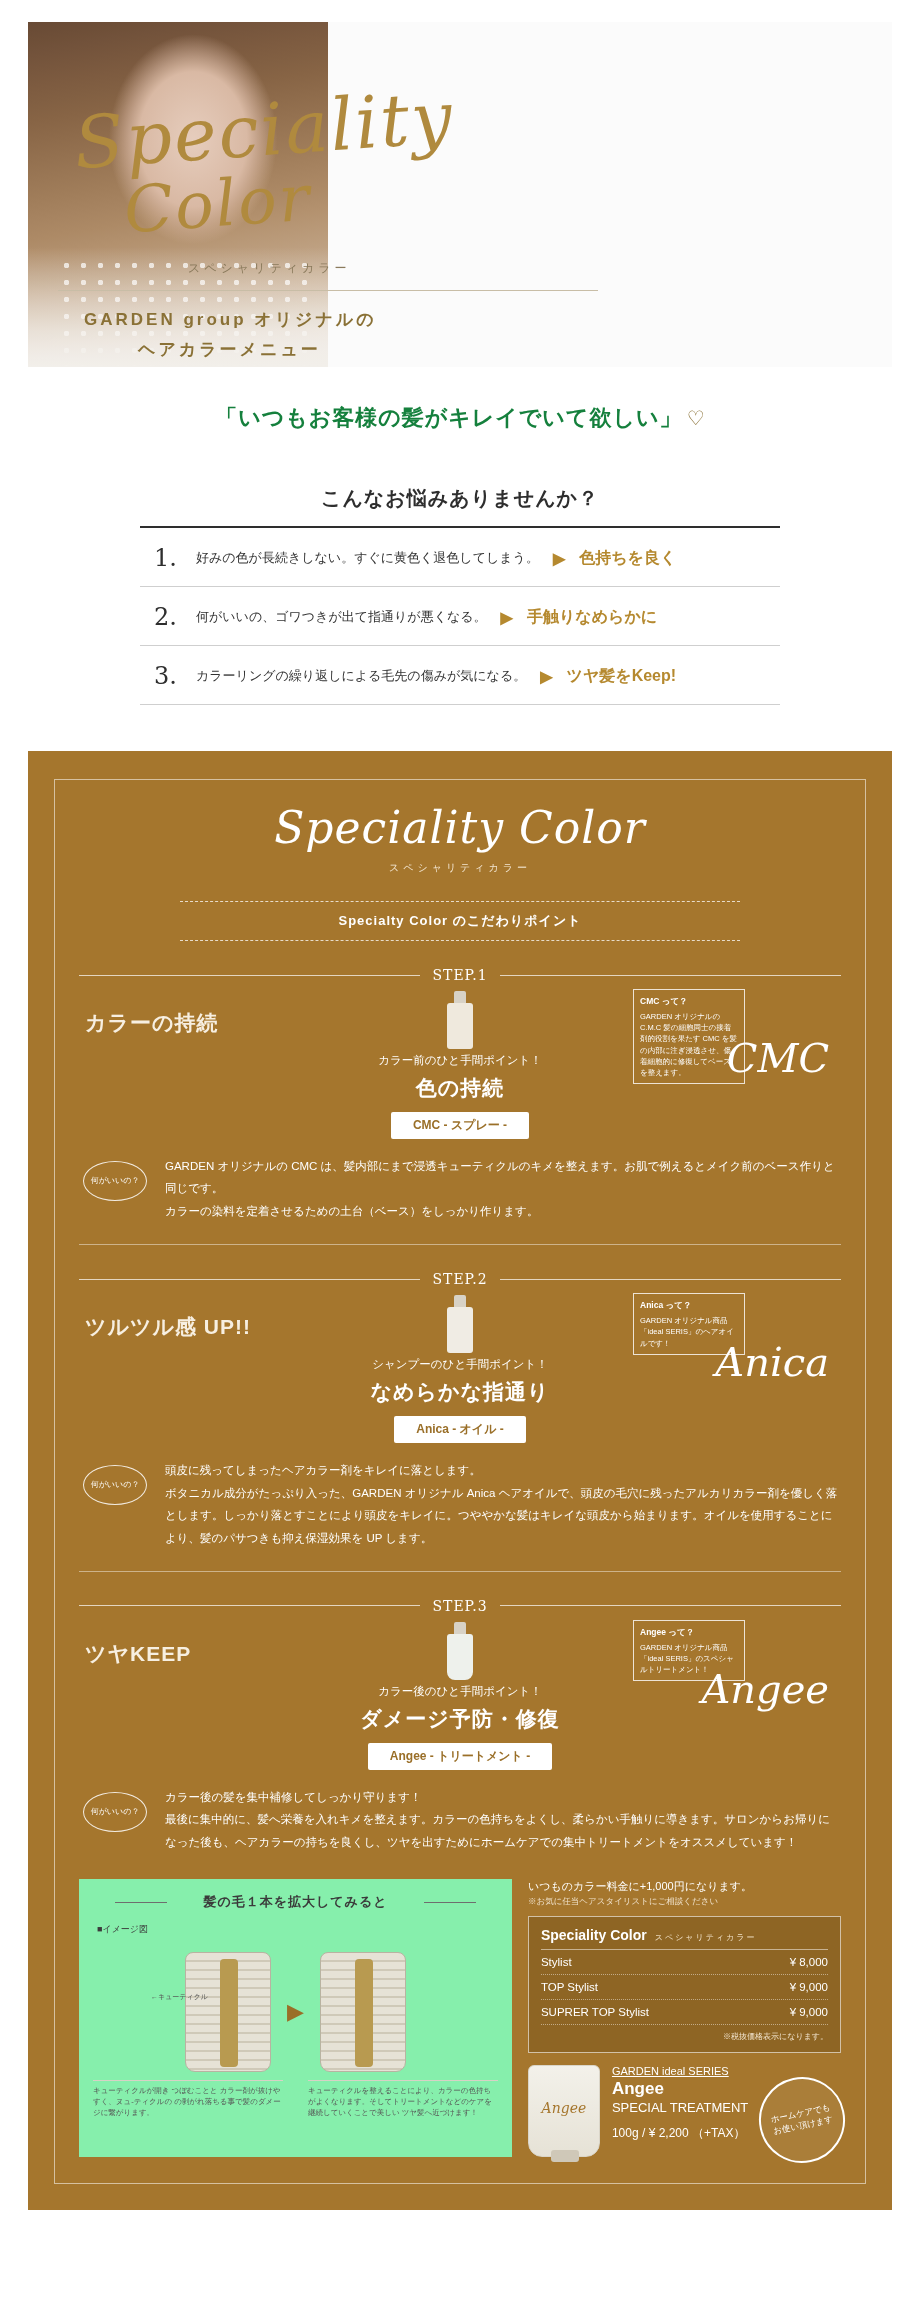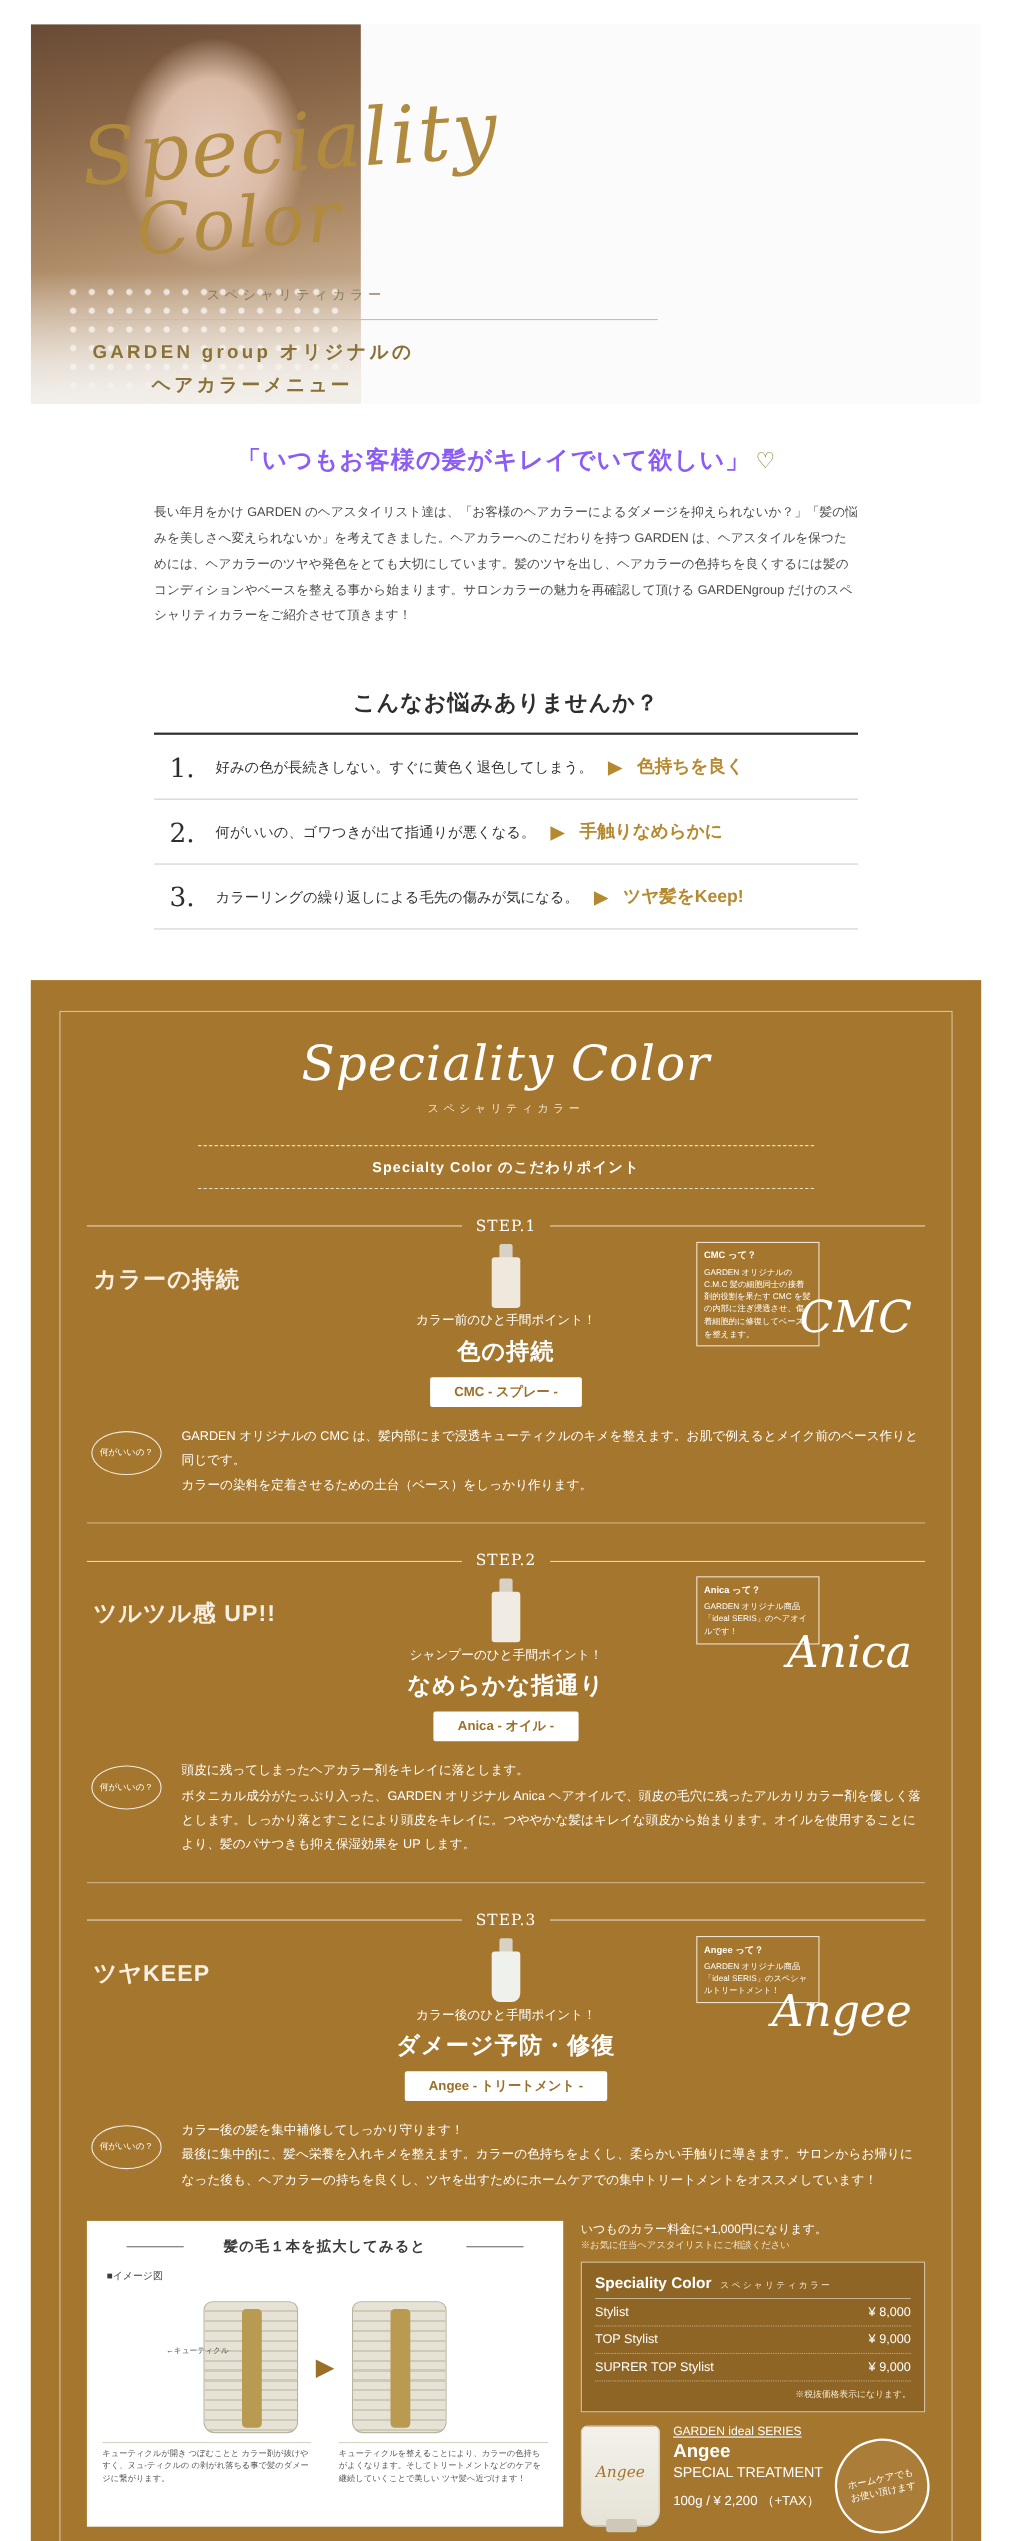--- a/index.html
+++ b/index.html
@@ -73,21 +73,21 @@
     position:absolute; left: 110px; top: 316px;
     font-size: 17px; letter-spacing: 3px; color: #8a7136; font-weight: bold;
   }
 
   
   .catch {
     margin: 36px 0 0 0;
     text-align:center;
   }
   .catch-title {
-    font-size: 22px; font-weight: bold; color: #8b5cf6; letter-spacing: 1px;
+    font-size: 22px; font-weight: bold; color: #15803d; letter-spacing: 1px;
   }
   .heart { color:#8a7136; font-size: 20px; }
   .catch-body {
     margin: 22px auto 0 auto;
     width: 640px;
     text-align: left;
     font-size: 11.5px;
     line-height: 2.05;
     color: #4a4a4a;
   }
@@ -188,21 +188,21 @@
 
   
   .prod { width: 26px; height: 58px; margin: 0 auto; position: relative; }
   .prod .body { position:absolute; left:0; bottom:0; width:26px; height:46px; background:#f0ece4; border-radius:3px; }
   .prod .cap { position:absolute; left:7px; top:0; width:12px; height:14px; background:#d8d2c6; border-radius:2px; }
   .prod.tube .body { background:#eef1ec; border-radius: 3px 3px 8px 8px; }
   .prod.bottle .body { background:#efe9dd; }
 
   
   .bottom { display:flex; gap: 16px; margin-top: 26px; }
-  .hair-card { flex: 1 1 58%; background:#ffffff; color:#3b3b3b; padding: 14px 14px 12px 14px; }
+  .hair-card { flex: 1 1 58%; background:#86efac; color:#3b3b3b; padding: 14px 14px 12px 14px; }
   .hair-card .hc-title {
     text-align:center; font-size: 13px; font-weight:bold; letter-spacing:1px;
     padding-bottom: 8px; position: relative;
   }
   .hair-card .hc-title:before, .hair-card .hc-title:after{
     content:""; position:absolute; top: 9px; width: 52px; height:1px; background:#6e6e6e;
   }
   .hair-card .hc-title:before{ left: 22px; }
   .hair-card .hc-title:after{ right: 22px; }
   .hc-imagelabel { font-size: 9px; margin: 4px 0 16px 4px; }
@@ -263,21 +263,20 @@
     <div class="hero-rule"></div>
     <div class="lead1">GARDEN group オリジナルの</div>
     <div class="lead2">ヘアカラーメニュー</div>
   </div>
 
   <div class="catch">
     <div>
       <span class="catch-title">「いつもお客様の髪がキレイでいて欲しい」</span>
       <span class="heart">♡</span>
     </div>
-    <p class="catch-body">長い年月をかけ GARDEN のヘアスタイリスト達は、「お客様のヘアカラーによるダメージを抑えられないか？」「髪の悩みを美しさへ変えられないか」を考えてきました。ヘアカラーへのこだわりを持つ GARDEN は、ヘアスタイルを保つためには、ヘアカラーのツヤや発色をとても大切にしています。髪のツヤを出し、ヘアカラーの色持ちを良くするには髪のコンディションやベースを整える事から始まります。サロンカラーの魅力を再確認して頂ける GARDENgroup だけのスペシャリティカラーをご紹介させて頂きます！</p>
   </div>
 
   <div class="worries">
     <h2>こんなお悩みありませんか？</h2>
     <div class="hr"></div>
     <div class="worry-list">
       <div class="worry">
         <span class="num">1.</span>
         <span class="txt">好みの色が長続きしない。すぐに黄色く退色してしまう。</span>
         <span class="accent">▶</span>

